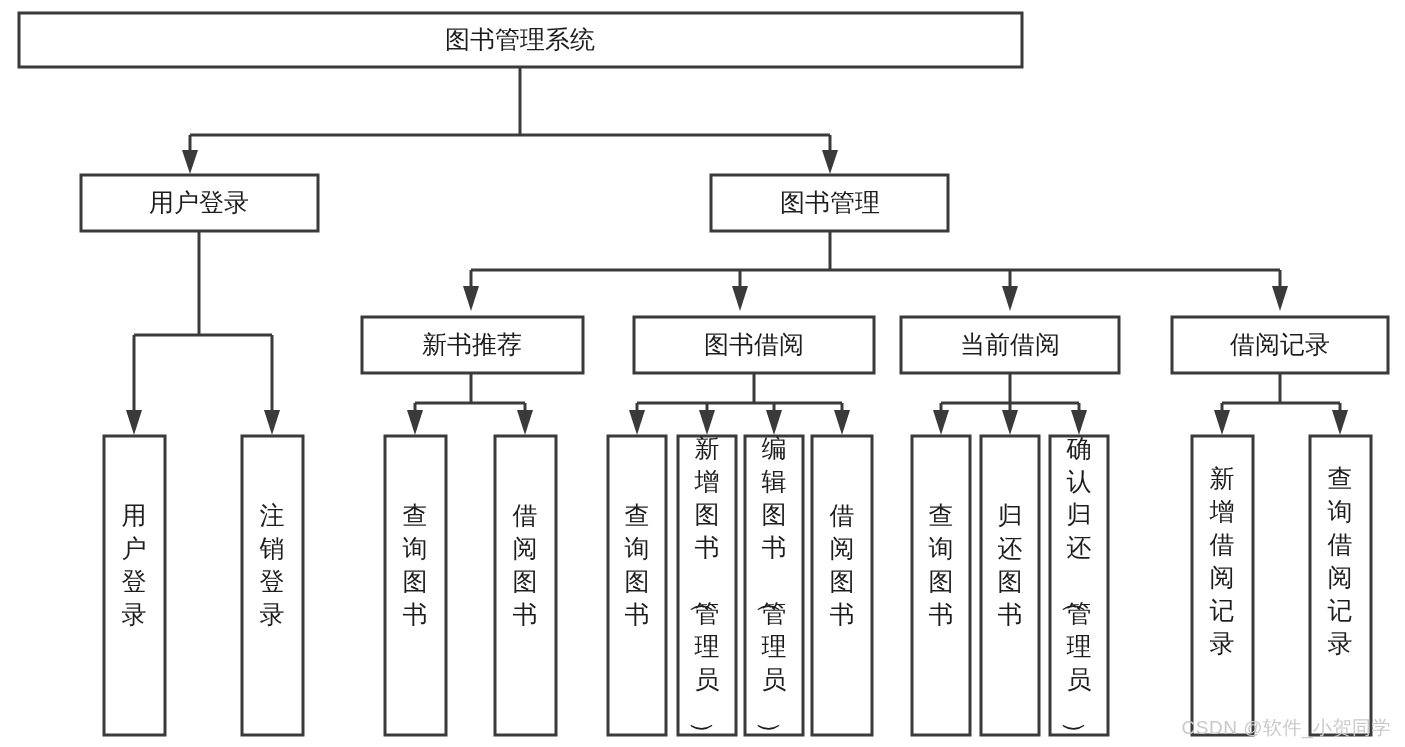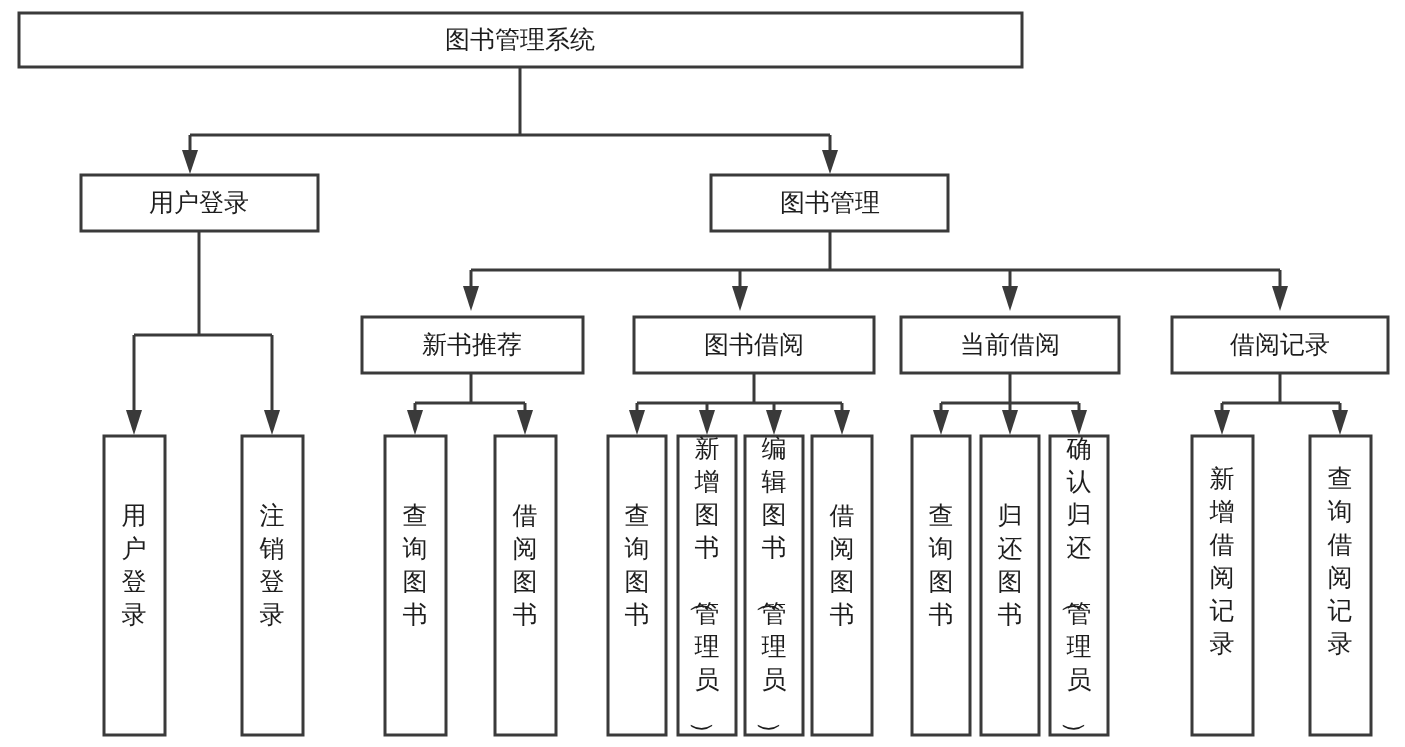--- a/index.html
+++ b/index.html
@@ -216,13 +216,14 @@
     <rect class="node-box" x="1192" y="436" width="61" height="299"></rect>
     <text class="node-label-v" x="1222" y="487"><tspan x="1222" dy="0">新</tspan><tspan x="1222" dy="33">增</tspan><tspan x="1222" dy="33">借</tspan><tspan x="1222" dy="33">阅</tspan><tspan x="1222" dy="33">记</tspan><tspan x="1222" dy="33">录</tspan></text>
   </g>
   <g>
     <rect class="node-box" x="1310" y="436" width="61" height="299"></rect>
     <text class="node-label-v" x="1340" y="487"><tspan x="1340" dy="0">查</tspan><tspan x="1340" dy="33">询</tspan><tspan x="1340" dy="33">借</tspan><tspan x="1340" dy="33">阅</tspan><tspan x="1340" dy="33">记</tspan><tspan x="1340" dy="33">录</tspan></text>
   </g>
 
 </svg>
 
+<div class="watermark">CSDN @软件_小贺同学</div>
 </div>
 
 </body></html>

